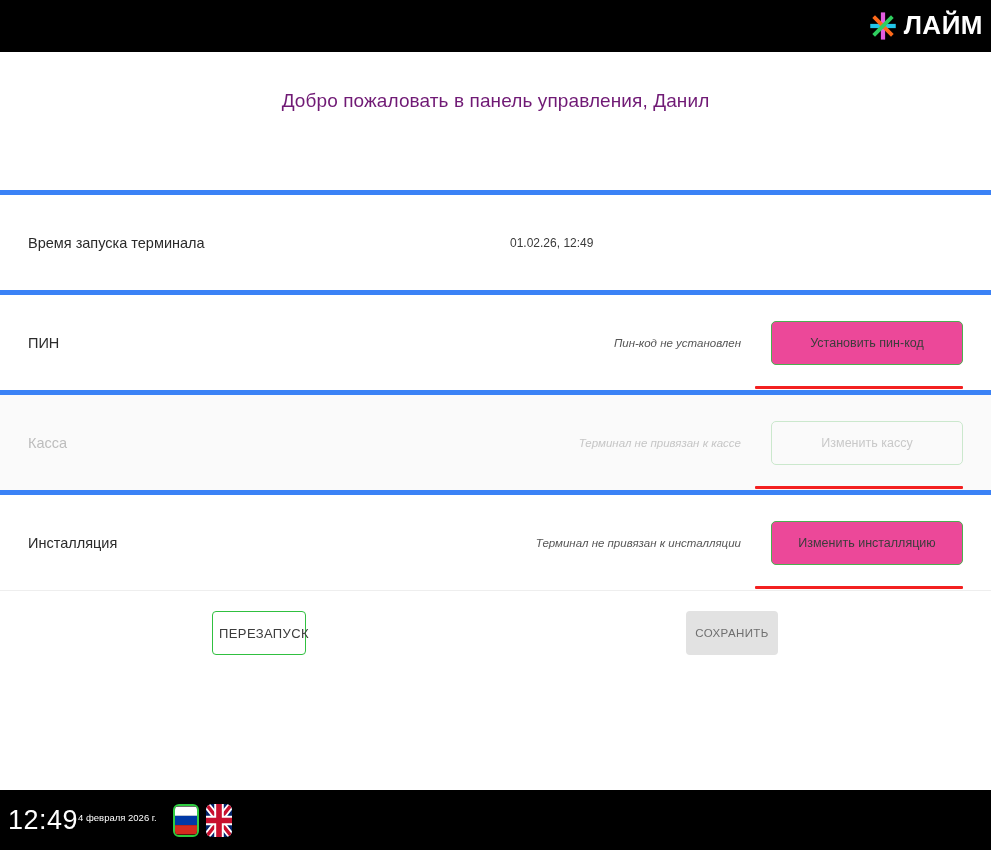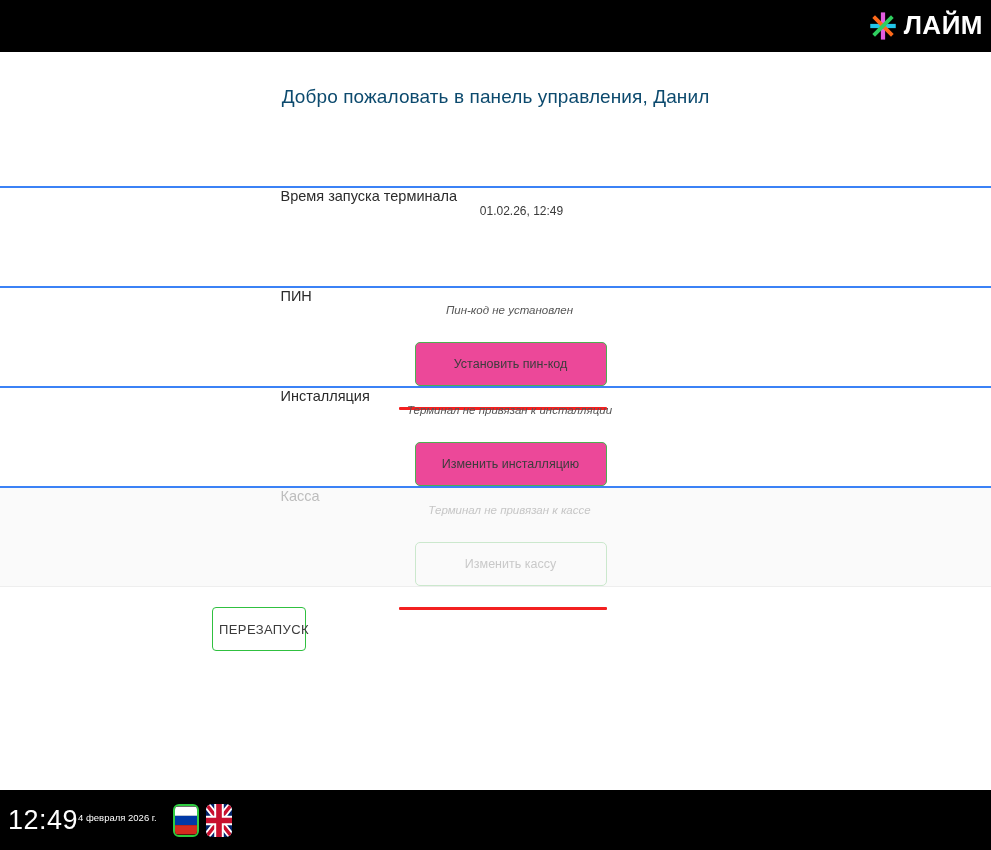--- a/index.html
+++ b/index.html
@@ -60,39 +60,38 @@
     width: 991px;
     height: 738px;
     background: #ffffff;
     box-sizing: border-box;
   }
 
   .page-title {
     text-align: center;
     font-size: 19px;
     font-weight: 400;
-    color: #0c4a6e;
-    margin: 8px;
-    padding-top: 26px;
+    color: #701a75;
+    margin: 0;
+    padding-top: 38px;
     letter-spacing: 0.1px;
   }
 
   
   .rows {
     margin-top: 78px;
   }
   .row {
     position: relative;
     height: 100px;
     display: flex;
     align-items: center;
-    border-top: 2px solid #3b82f6;
-    box-sizing: border-box;
-    padding: 0 28px;
-    flex-direction: column;
+    border-top: 5px solid #3b82f6;
+    box-sizing: border-box;
+    padding: 12px 28px;
   }
   .row.is-disabled {
     background: #fafafa;
   }
   .row-label {
     width: 430px;
     font-size: 14.5px;
     color: #2b2b2b;
     flex: 0 0 auto;
   }
@@ -270,42 +269,43 @@
 
     <div class="row">
       <div class="row-label">ПИН</div>
       <div class="row-status">Пин-код не установлен</div>
       <div class="row-action">
         <button class="btn-outline">Установить пин-код</button>
         <div class="error-underline"></div>
       </div>
     </div>
 
+    <div class="row is-disabled">
+      <div class="row-label">Касса</div>
+      <div class="row-status">Терминал не привязан к кассе</div>
+      <div class="row-action">
+        <button class="btn-outline is-disabled" disabled="">Изменить кассу</button>
+        <div class="error-underline"></div>
+      </div>
+    </div>
+
     <div class="row">
       <div class="row-label">Инсталляция</div>
       <div class="row-status">Терминал не привязан к инсталляции</div>
       <div class="row-action">
         <button class="btn-outline">Изменить инсталляцию</button>
         <div class="error-underline"></div>
       </div>
     </div>
 
-    <div class="row is-disabled">
-      <div class="row-label">Касса</div>
-      <div class="row-status">Терминал не привязан к кассе</div>
-      <div class="row-action">
-        <button class="btn-outline is-disabled" disabled="">Изменить кассу</button>
-        <div class="error-underline"></div>
-      </div>
-    </div>
-
   </div>
 
   <div class="footer-actions">
     <button class="btn-restart">ПЕРЕЗАПУСК</button>
+    <button class="btn-save" disabled="">СОХРАНИТЬ</button>
   </div>
 
 </div>
 
 <div class="taskbar">
   <div class="clock-block">
     <span class="clock-time">12:49</span>
     <span class="clock-date">4 февраля 2026 г.</span>
   </div>
   <div class="lang-flags">

